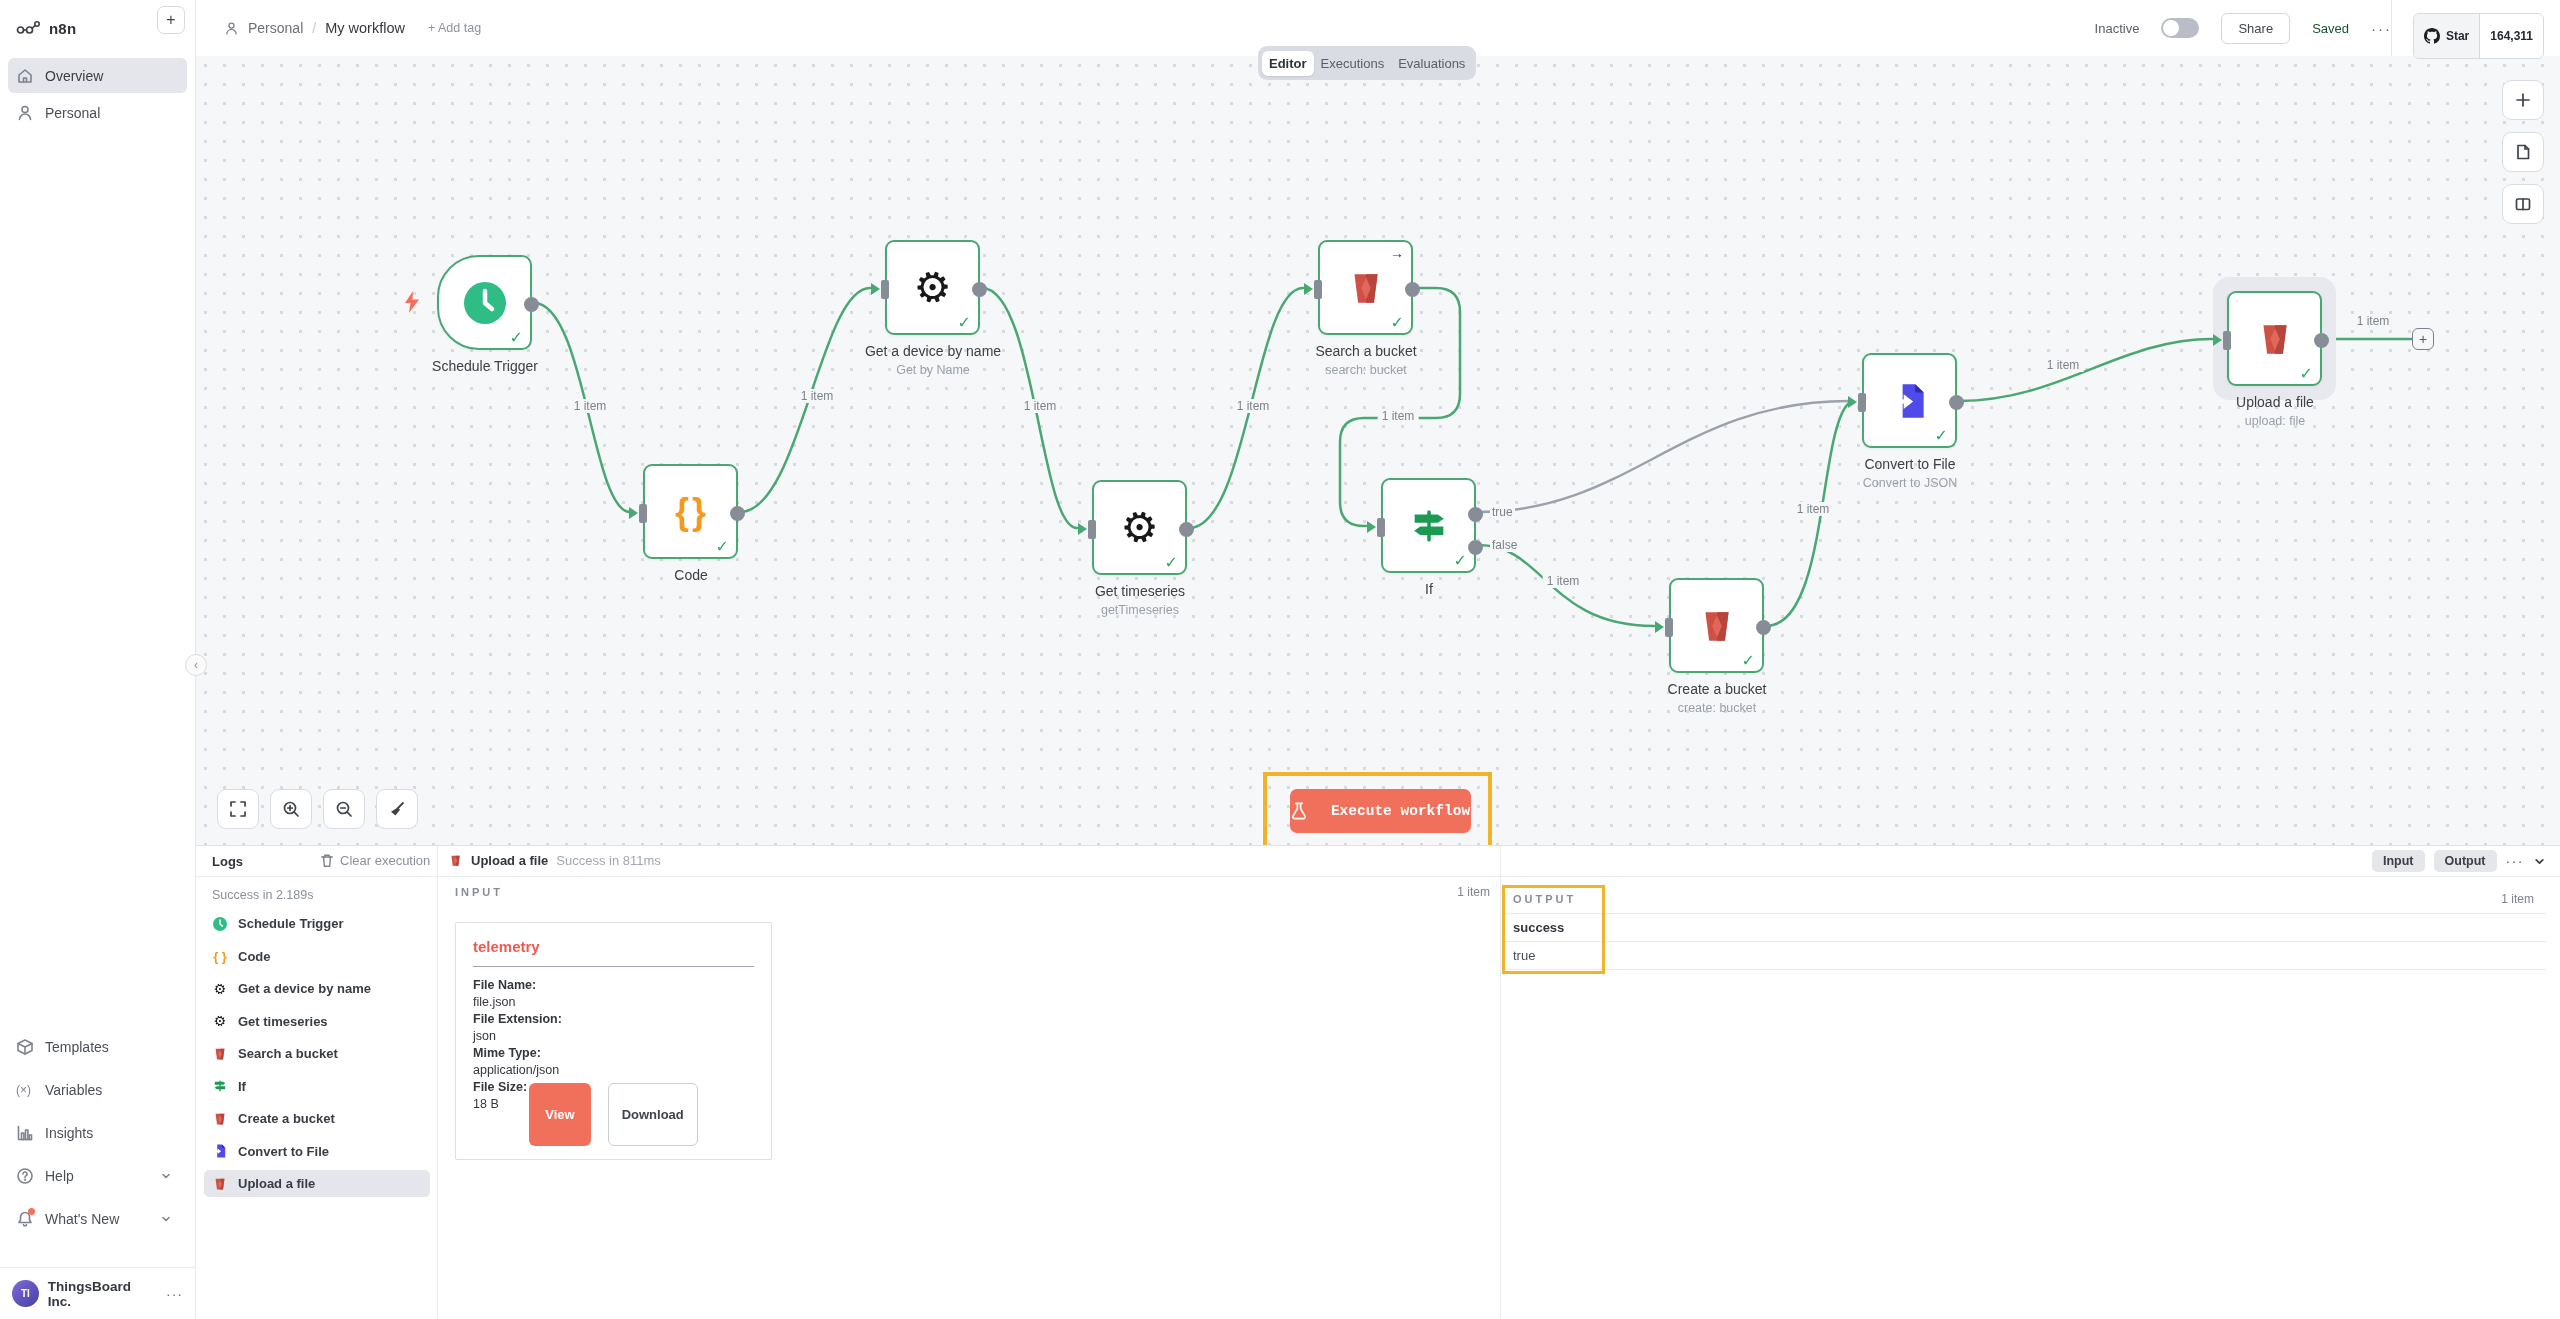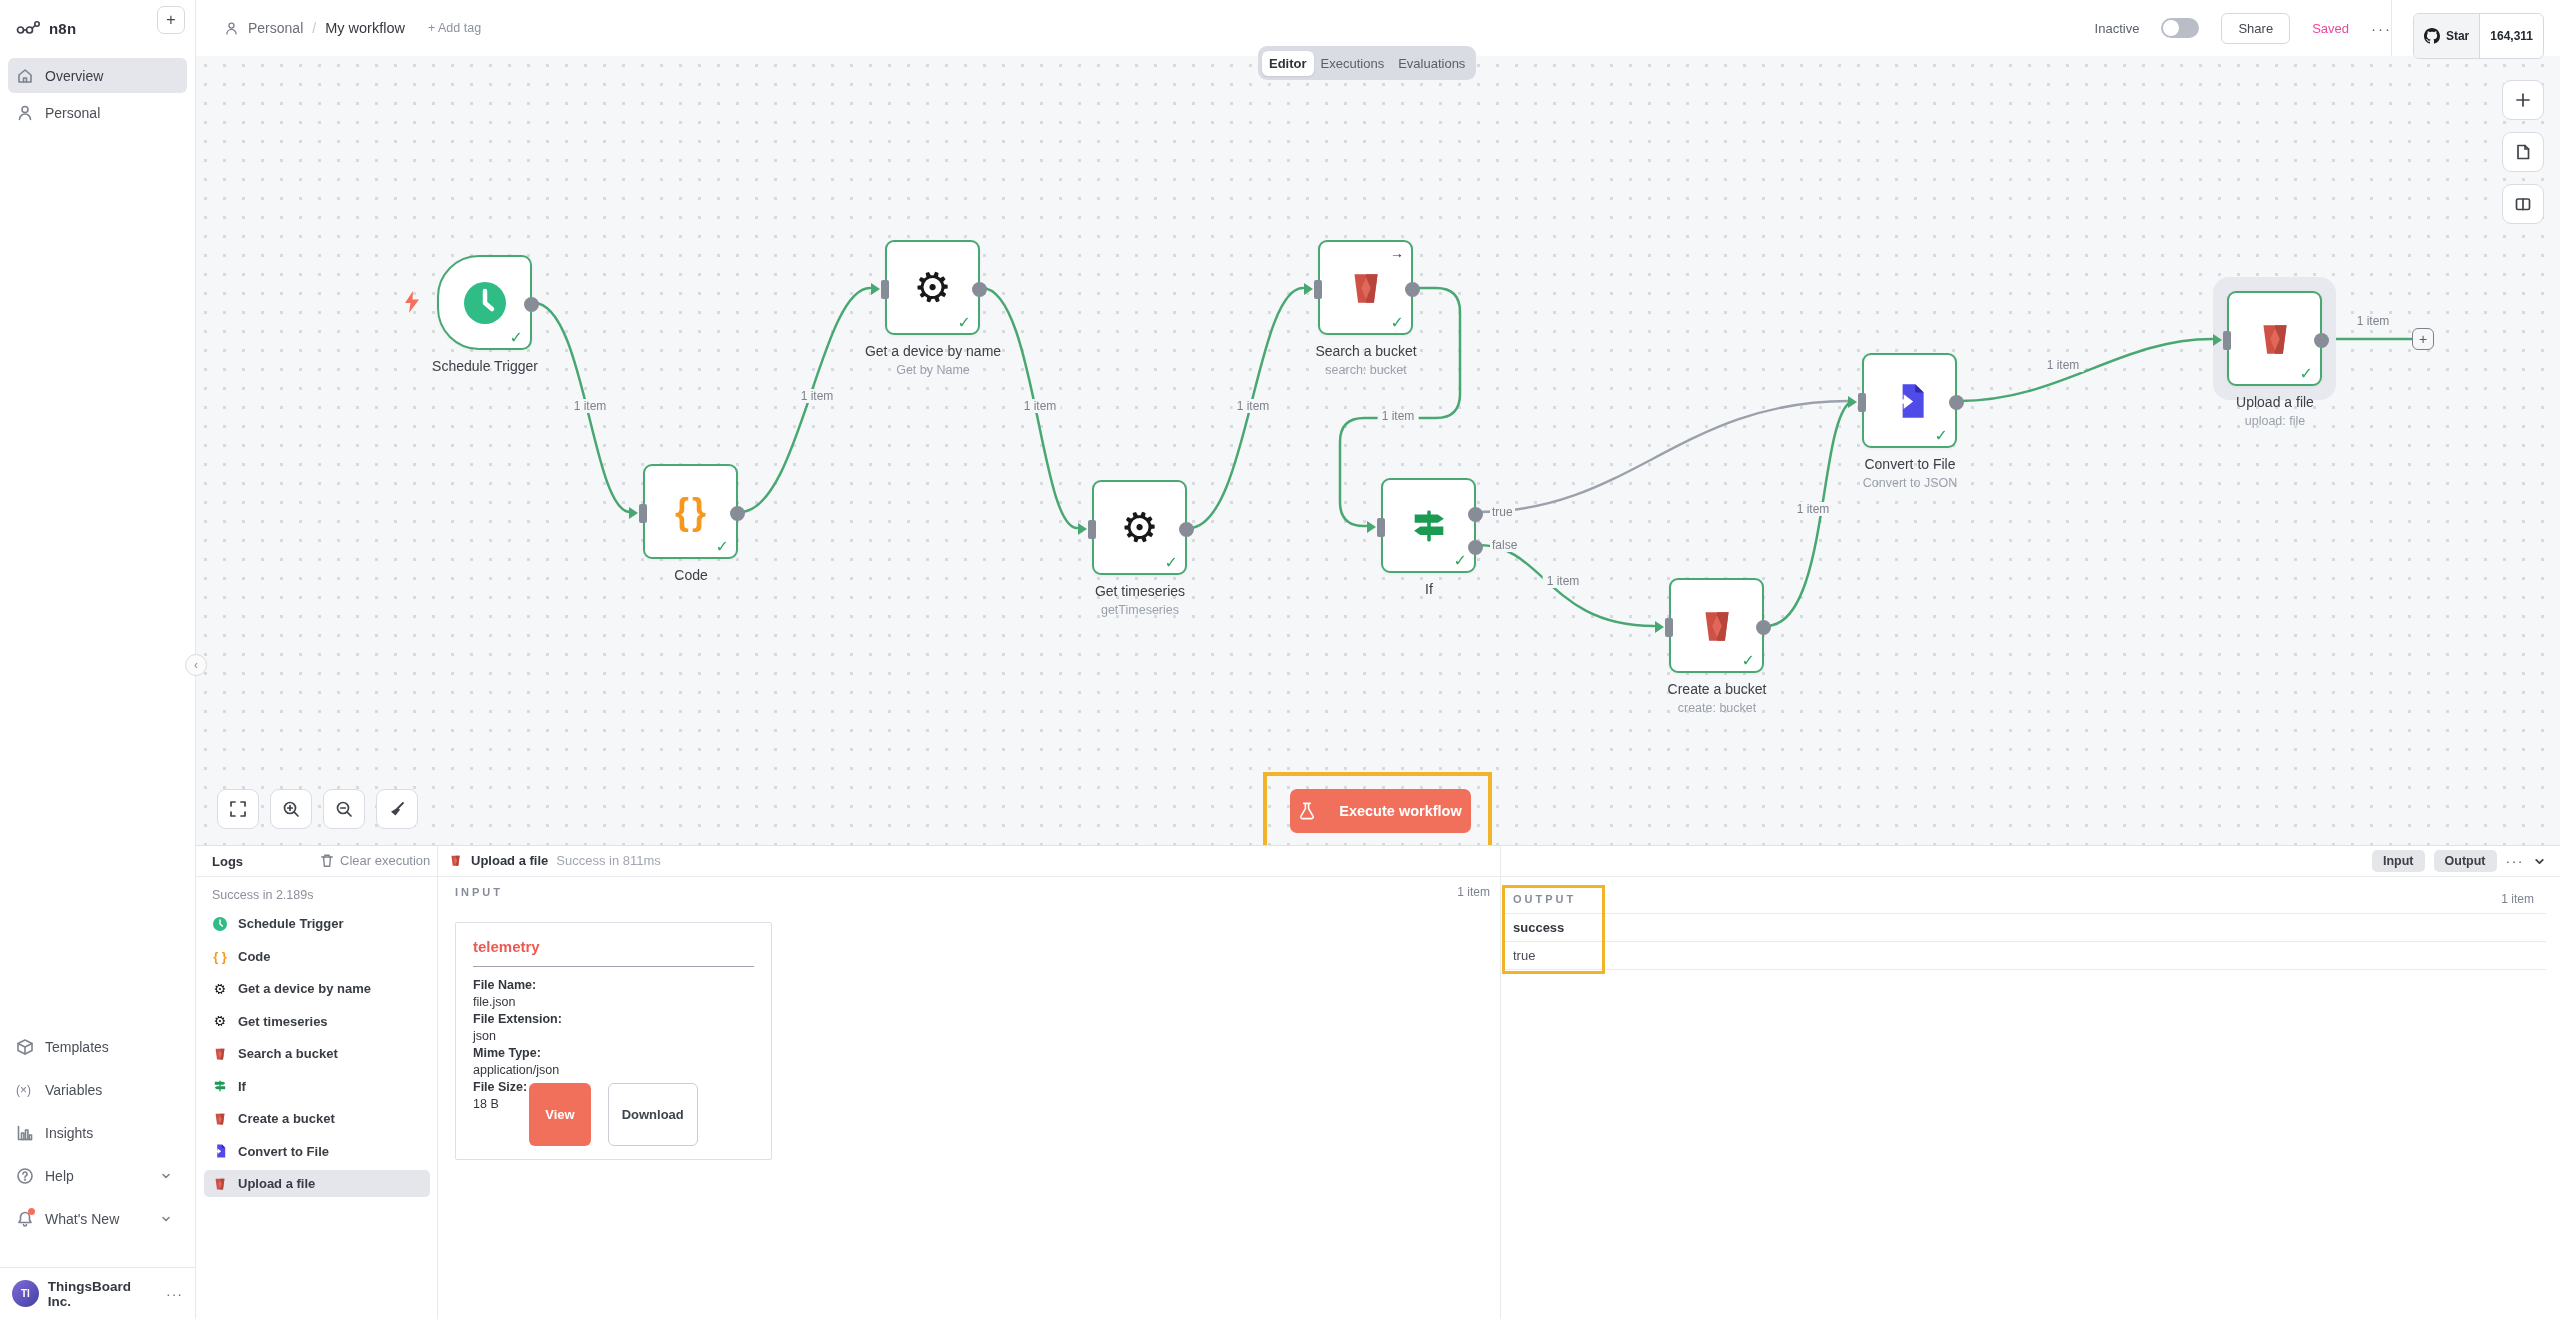--- a/index.html
+++ b/index.html
@@ -39,21 +39,21 @@
   #breadcrumb{position:absolute;left:28px;top:0;height:56px;display:flex;align-items:center;gap:9px;}
   #breadcrumb .proj{font-size:14px;color:#6b7077;}
   #breadcrumb .sep{color:#c4c8cf;font-size:14px;}
   #breadcrumb .wf{font-size:14.5px;font-weight:500;color:#34383f;}
   #breadcrumb .addtag{font-size:12.5px;color:#8d939e;margin-left:14px;cursor:pointer;}
   #hdr-right{position:absolute;right:168px;top:0;height:56px;display:flex;align-items:center;gap:22px;}
   .inactive-lbl{font-size:13px;color:#5a5f6a;}
   .toggle{width:38px;height:20px;border-radius:10px;background:#b9bdc6;position:relative;cursor:pointer;}
   .toggle .knob{position:absolute;left:2px;top:2px;width:16px;height:16px;border-radius:50%;background:#fff;}
   .share-btn{border:1px solid #d4d7dd;border-radius:6px;background:#fff;padding:7px 16px;font-size:13px;font-weight:500;color:#42464e;cursor:pointer;}
-  .saved{font-size:13px;color:#ec4899;}
+  .saved{font-size:13px;color:#14532d;}
   .hdr-dots{color:#5a6066;font-size:15px;letter-spacing:2px;cursor:pointer;}
   #hdr-divider{position:absolute;right:168px;top:0;width:1px;height:56px;background:#e7e9ed;}
   #gh-star{position:absolute;right:16px;top:13px;height:46px;display:flex;border:1px solid #d6dae0;border-radius:6px;overflow:hidden;cursor:pointer;background:#fff;}
   #gh-star .seg1{display:flex;align-items:center;gap:6px;background:#f3f4f6;padding:0 10px;border-right:1px solid #d6dae0;}
   #gh-star .seg1 span{font-size:12px;font-weight:700;color:#24292f;}
   #gh-star .seg2{display:flex;align-items:center;padding:0 10px;font-size:12px;font-weight:700;color:#24292f;}
 
   
   #tabs{position:absolute;left:1258px;top:46px;height:34px;background:#d9dce2;border-radius:9px;display:flex;align-items:center;padding:4px;z-index:25;}
   .tab{font-size:13px;color:#5a6068;padding:5px 7px;border-radius:6px;cursor:pointer;white-space:nowrap;}
@@ -78,21 +78,21 @@
   .eitem{position:absolute;transform:translateX(-50%);font-size:12px;color:#7d838d;background:var(--canvas);padding:0 4px;white-space:nowrap;}
   .port-label{position:absolute;font-size:12px;color:#7b828c;background:var(--canvas);padding:0 2px;}
   .halo{position:absolute;background:#e7e9ee;border-radius:16px;}
   .bolt{position:absolute;}
   .next-arrow{position:absolute;right:7px;top:3px;font-size:14px;color:#2c3036;font-weight:700;}
   .plus-endpoint{position:absolute;width:22px;height:22px;border:1.5px solid #7d828c;border-radius:6px;background:var(--canvas);
     display:flex;align-items:center;justify-content:center;font-size:14px;color:#565b63;cursor:pointer;}
   #exec-annotation{position:absolute;left:1263px;top:772px;width:229px;height:78px;border:4px solid var(--yellow);}
   #exec-btn{position:absolute;left:1290px;top:789px;width:181px;height:44px;border-radius:7px;background:var(--coral);border:none;
     color:#fff;font-size:14.5px;font-weight:600;display:flex;align-items:center;justify-content:center;gap:24px;cursor:pointer;
-    font-family:Liberation Sans, sans-serif;}
+    font-family:Liberation Mono, monospace;}
   .cv-btn{position:absolute;width:42px;height:40px;background:#fff;border:1px solid #d9dce2;border-radius:9px;
     display:flex;align-items:center;justify-content:center;cursor:pointer;color:#3f444b;}
   #collapse-handle{position:absolute;left:185px;top:654px;width:22px;height:22px;border-radius:50%;background:#fbfbfc;
     border:1px solid #d9dce1;display:flex;align-items:center;justify-content:center;font-size:12px;color:#8a909b;cursor:pointer;z-index:31;}
 
   
   #logs{position:absolute;left:196px;top:845px;width:2364px;height:474px;background:#fff;border-top:1px solid #dfe2e6;z-index:22;}
   #logs .vdiv{position:absolute;top:0;bottom:0;width:1px;background:var(--line);}
   #logs-header{position:absolute;left:0;top:0;right:0;height:31px;border-bottom:1px solid var(--line);}
   #logs-title{position:absolute;left:16px;top:8px;font-size:13px;font-weight:700;color:#30343b;}

